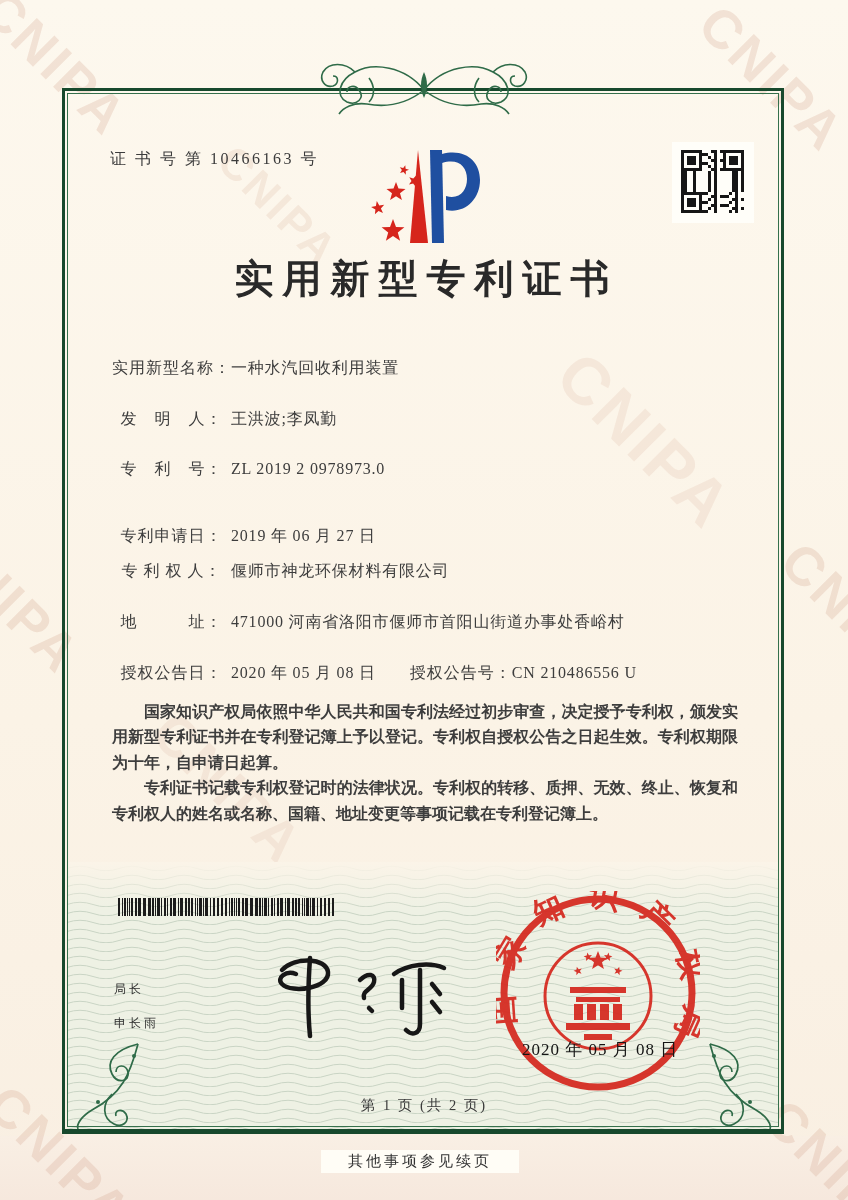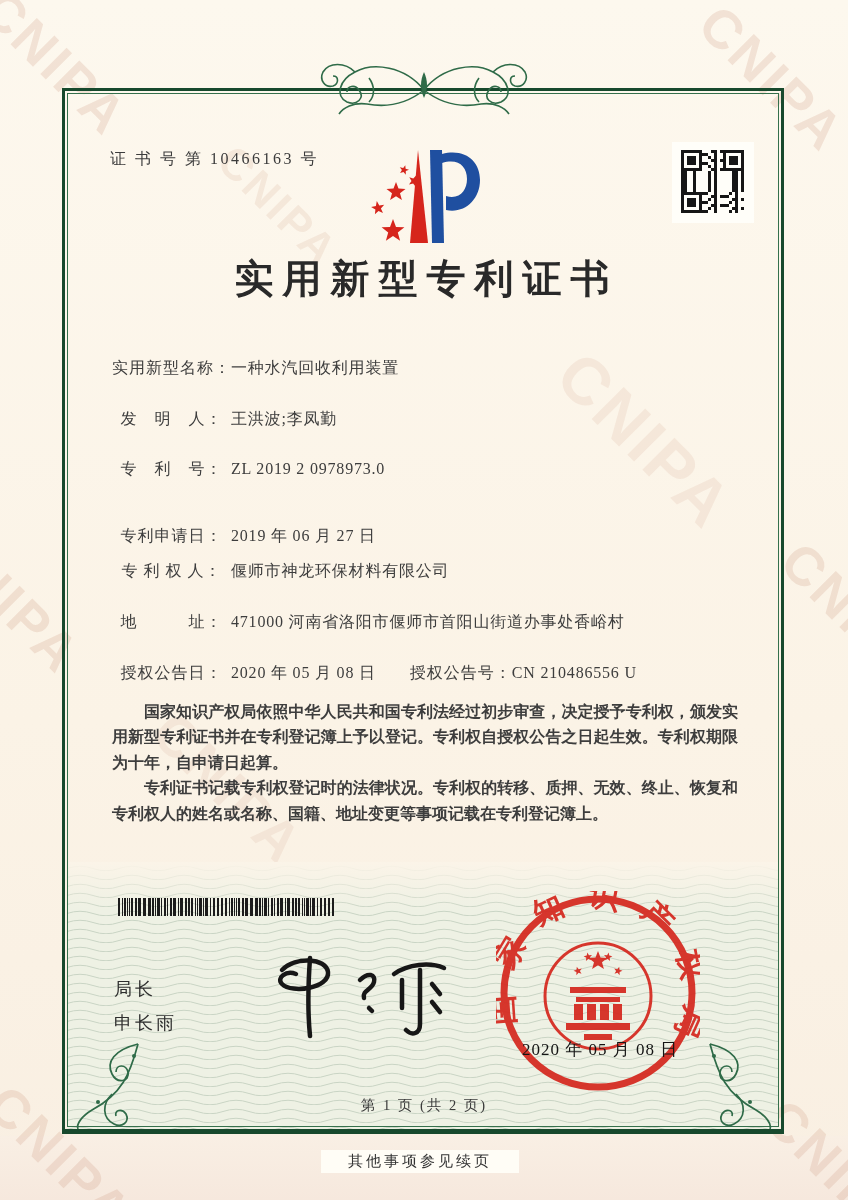--- a/index.html
+++ b/index.html
@@ -27,21 +27,21 @@
   .title{position:absolute;left:0;top:252px;width:848px;text-align:center;
          font-size:39px;font-weight:bold;letter-spacing:9px;padding-left:5px;color:#292929;box-sizing:border-box;}
   .frow{position:absolute;left:112px;font-size:16px;color:#3d3d3d;white-space:nowrap;letter-spacing:0.8px;}
   .flabel{display:inline-block;width:119px;letter-spacing:1px;text-align:center;}
   .g2{margin-left:34px;}
   .body-text{position:absolute;left:112px;top:699px;width:626px;font-size:16px;line-height:25.4px;
              text-align:justify;color:#3d3d3d;}
   .body-text p{margin:0;text-indent:2em;font-weight:bold;}
   .barcode{position:absolute;left:118px;top:898px;}
   .issuer{position:absolute;left:114px;top:972px;font-family:Liberation Serif, serif;
-          font-size:18px;color:#2e2e2e;letter-spacing:3px;line-height:34px;}
+          font-size:12px;color:#2e2e2e;letter-spacing:3px;line-height:34px;}
   .signature{position:absolute;left:252px;top:946px;}
   .seal{position:absolute;left:496px;top:891px;}
   .seal-date{position:absolute;left:500px;top:1038px;width:200px;text-align:center;
              font-size:17px;color:#141414;letter-spacing:1px;z-index:5;}
   .page-indicator{position:absolute;left:74px;top:1096px;width:700px;text-align:center;
                   font-size:14.5px;letter-spacing:2px;color:#3a3a3a;}
   .note-box{position:absolute;left:50%;top:1150px;transform:translateX(-52%);
             background:#fffdf6;padding:2px 27px;font-size:15px;letter-spacing:3px;color:#333;z-index:5;}
 </style>
 </head>

